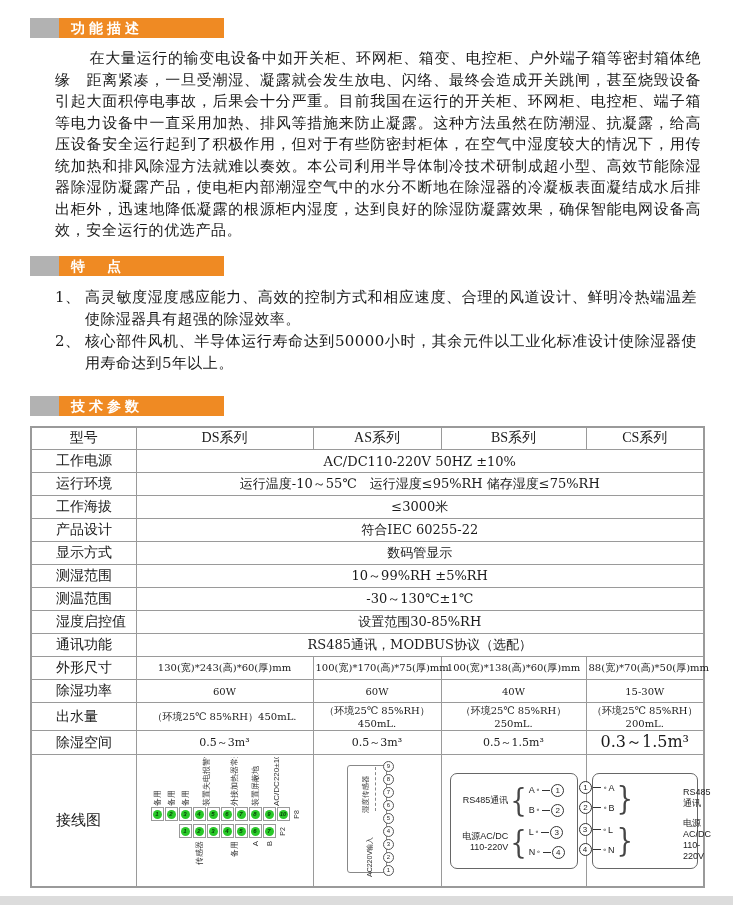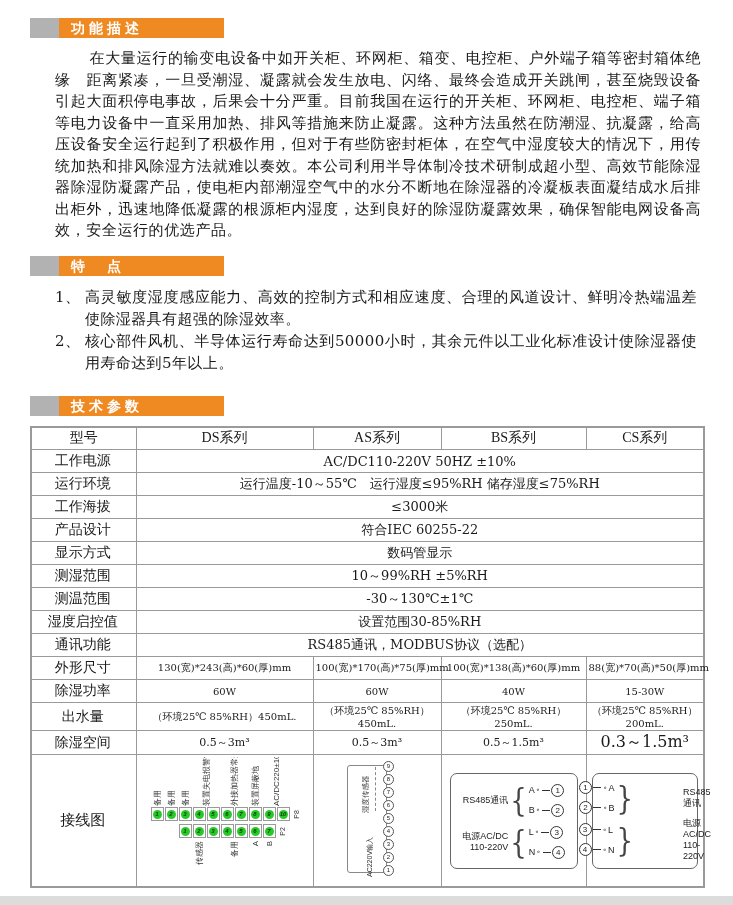--- a/index.html
+++ b/index.html
@@ -23,21 +23,21 @@
   .feat { display:flex; font-size:15px; line-height:22px; letter-spacing:0.4px; }
   .feat-num { flex:0 0 30px; }
   .feat-text { flex:1; text-align:justify; }
 
   
   table { border-collapse:collapse; table-layout:fixed; width:673px; margin-top:4px; }
   th, td { border:1px solid #9a9a9a; text-align:center; font-weight:normal;
     font-size:13px; height:23px; padding:1px 2px; }
   table { border:2px solid #9a9a9a; }
   th { font-size:14px;font-family:Liberation Serif, serif; }
-  td.lbl { text-align:center; padding-left:0; font-size:14px; }
+  td.lbl { text-align:left; padding-left:24px; font-size:14px; }
   tr.dim-row td.val { font-size:10px;margin-top:16px; }
   tr.pow-row td.val { font-size:10px; }
   tr.wat-row td.val { font-size:10px; }
   tr.spc-row td.val { font-size:11px; }
   tr.spc-row td.val.big { font-size:16px; }
   tr.wiring-row td { height:132px; vertical-align:middle; }
   tr.wiring-row td.lbl { font-size:15px; }
 
   
   .cs-diagram { position:relative; width:160px; height:126px; margin:0 auto; }

